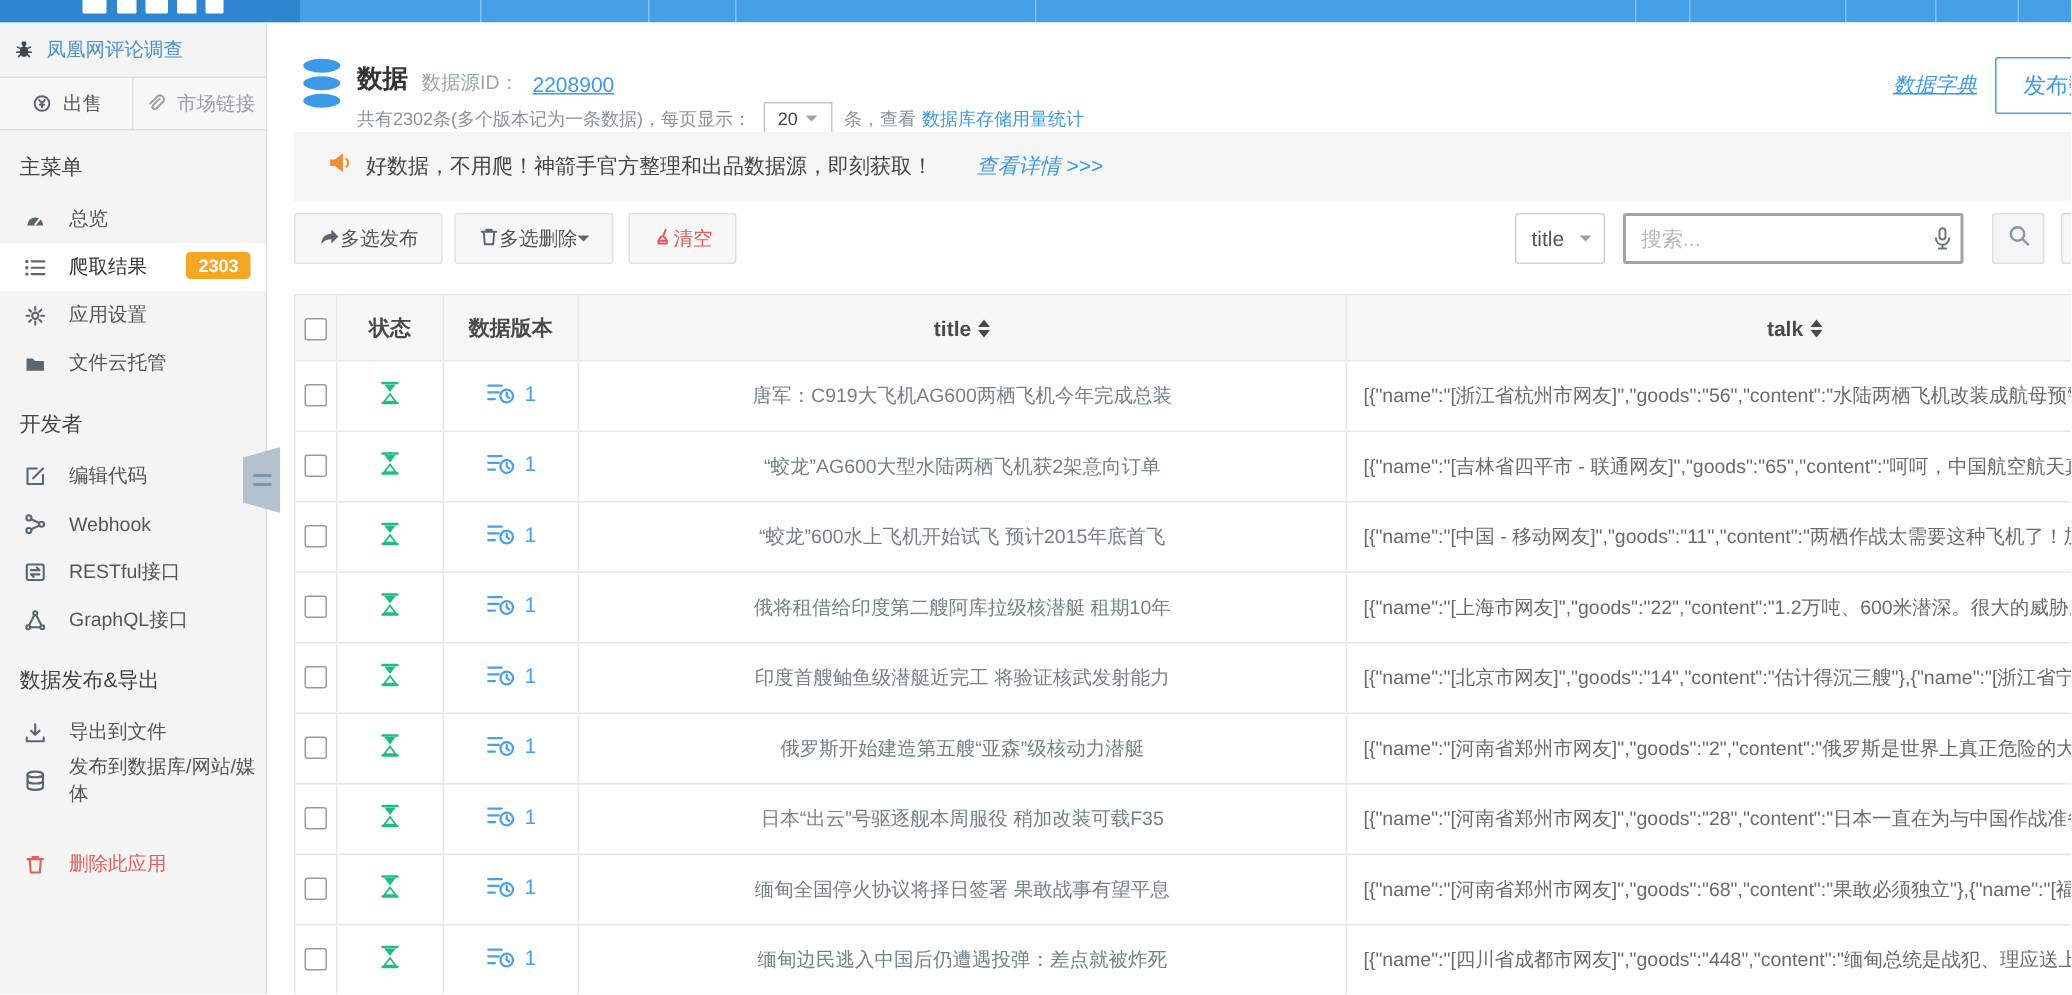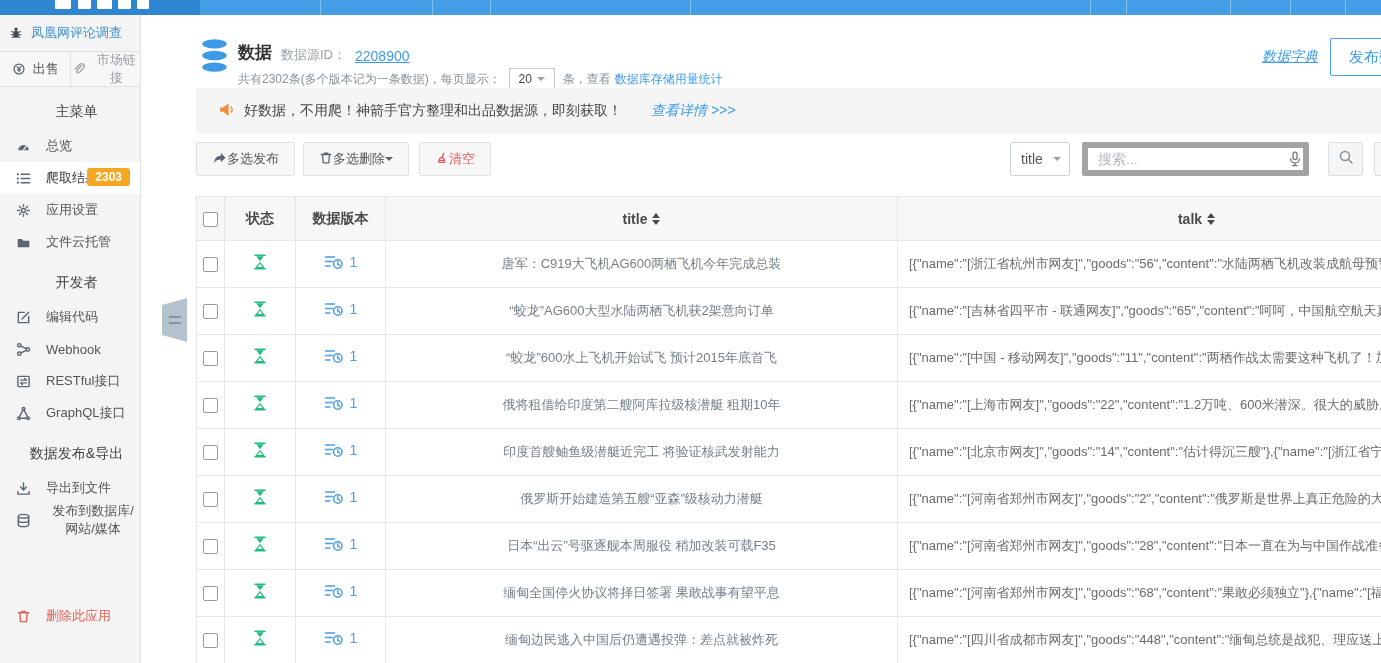--- a/index.html
+++ b/index.html
@@ -4,34 +4,34 @@
 <style>
   html,body{margin:0;padding:0;background:#fff;}
   .app{position:relative;width:1381px;height:663px;overflow:hidden;
        font-family:"Liberation Sans","DejaVu Sans",sans-serif;color:#333;background:#fff;}
   
   .navbar{position:absolute;left:0;top:0;width:100%;height:15px;background:#459fe6;}
   .navbar-logo{position:absolute;left:0;top:0;width:200px;height:15px;background:#2e86d0;overflow:hidden;}
   .logo-glyph{position:absolute;top:-3px;background:#fff;border-radius:1px;}
   .nsep{position:absolute;top:0;width:1px;height:15px;background:rgba(255,255,255,.35);}
   
-  .sidebar{position:absolute;left:0;top:15px;width:141px;height:648px;background:#f4f4f5;
-           border-right:1px solid #dfdfdf;box-sizing:border-box;text-align:center;}
+  .sidebar{position:absolute;left:0;top:15px;width:178px;height:648px;background:#f4f4f5;
+           border-right:1px solid #dfdfdf;box-sizing:border-box;}
   .app-title{display:flex;align-items:center;gap:7px;padding:9px 8px;color:#4793d0;font-size:13px;}
   .side-tabs{display:flex;height:34px;border-top:1px solid #e0e0e0;border-bottom:1px solid #e0e0e0;}
   .side-tab{flex:1;display:flex;align-items:center;justify-content:center;gap:6px;font-size:13px;
             color:#555;cursor:pointer;background:#f7f7f8;}
   .side-tab + .side-tab{border-left:1px solid #e0e0e0;color:#9aa0a6;}
   .section-label{margin:16px 0 9px 13px;font-size:14px;color:#444;}
   .side-item{position:relative;height:32px;display:flex;align-items:center;gap:15px;
              padding-left:15px;font-size:13px;color:#555;cursor:pointer;}
   .side-item.active{background:#fff;color:#333;}
   .badge{position:absolute;right:10px;top:6px;background:#f5a623;color:#fff;font-size:12px;
          font-weight:bold;padding:2px 8px;border-radius:3px;line-height:14px;}
-  .side-item.danger{color:#e36159;margin-top:64px;}
+  .side-item.danger{color:#e36159;margin-top:24px;}
   .side-icon{width:16px;display:flex;justify-content:center;flex:none;}
   .i{fill:none;stroke:#5b6670;stroke-width:1.5;stroke-linecap:round;stroke-linejoin:round;}
   .i.red{stroke:#e36159;}
   .collapse-handle{position:absolute;left:162px;top:298px;width:25px;height:44px;background:#b3c2cd;
         clip-path:polygon(0 16%,100% 0,100% 100%,0 84%);z-index:5;display:flex;flex-direction:column;
         justify-content:center;align-items:center;gap:4px;cursor:pointer;}
   .collapse-handle i{display:block;width:12px;height:2px;background:#7d95a5;}
   
   .main{position:absolute;left:178px;top:15px;width:1203px;height:648px;background:#fff;overflow:hidden;}
   .hdr-icon{position:absolute;left:18px;top:22px;}
@@ -55,21 +55,21 @@
   .toolbar{position:absolute;left:18px;top:127px;width:1185px;height:36px;}
   .tbtn{position:absolute;top:0;height:34px;display:inline-flex;align-items:center;gap:0;
         padding:0 15px;background:#f7f7f7;border:1px solid #e1e1e1;border-radius:2px;
         font-size:13px;color:#555;cursor:pointer;box-sizing:border-box;}
   .tbtn.red{color:#e05c5c;}
   .caret{width:0;height:0;border:4px solid transparent;border-top-color:#98a2ab;margin-top:4px;}
   .filter-select{position:absolute;left:814px;top:0;width:60px;height:34px;border:1px solid #ccd1d5;
         background:#fff;border-radius:2px;display:flex;align-items:center;justify-content:space-between;
         padding:0 8px 0 10px;font-size:14px;color:#555;box-sizing:border-box;cursor:pointer;}
   .search-wrap{position:absolute;left:886px;top:0;width:227px;height:34px;}
-  .search-input{width:100%;height:100%;border:6px solid #a3a3a3;border-radius:2px;box-sizing:border-box;
+  .search-input{width:100%;height:100%;border:2px solid #a3a3a3;border-radius:2px;box-sizing:border-box;
         padding:0 28px 0 10px;font-size:14px;color:#555;outline:none;font-family:inherit;}
   .search-input::placeholder{color:#b3b8bd;}
   .mic{position:absolute;right:8px;top:9px;}
   .search-btn{position:absolute;left:1132px;top:0;width:35px;height:34px;background:#f5f5f5;
         border:1px solid #dcdfe2;border-radius:2px;display:flex;align-items:center;justify-content:center;
         cursor:pointer;box-sizing:border-box;}
   .partial-ctrl{position:absolute;left:1178px;top:0;width:50px;height:34px;background:#f7f7f7;
         border:1px solid #dcdfe2;border-radius:2px;box-sizing:border-box;}
   
   .data-table{position:absolute;left:18px;top:181px;width:1300px;border-collapse:collapse;table-layout:fixed;}

